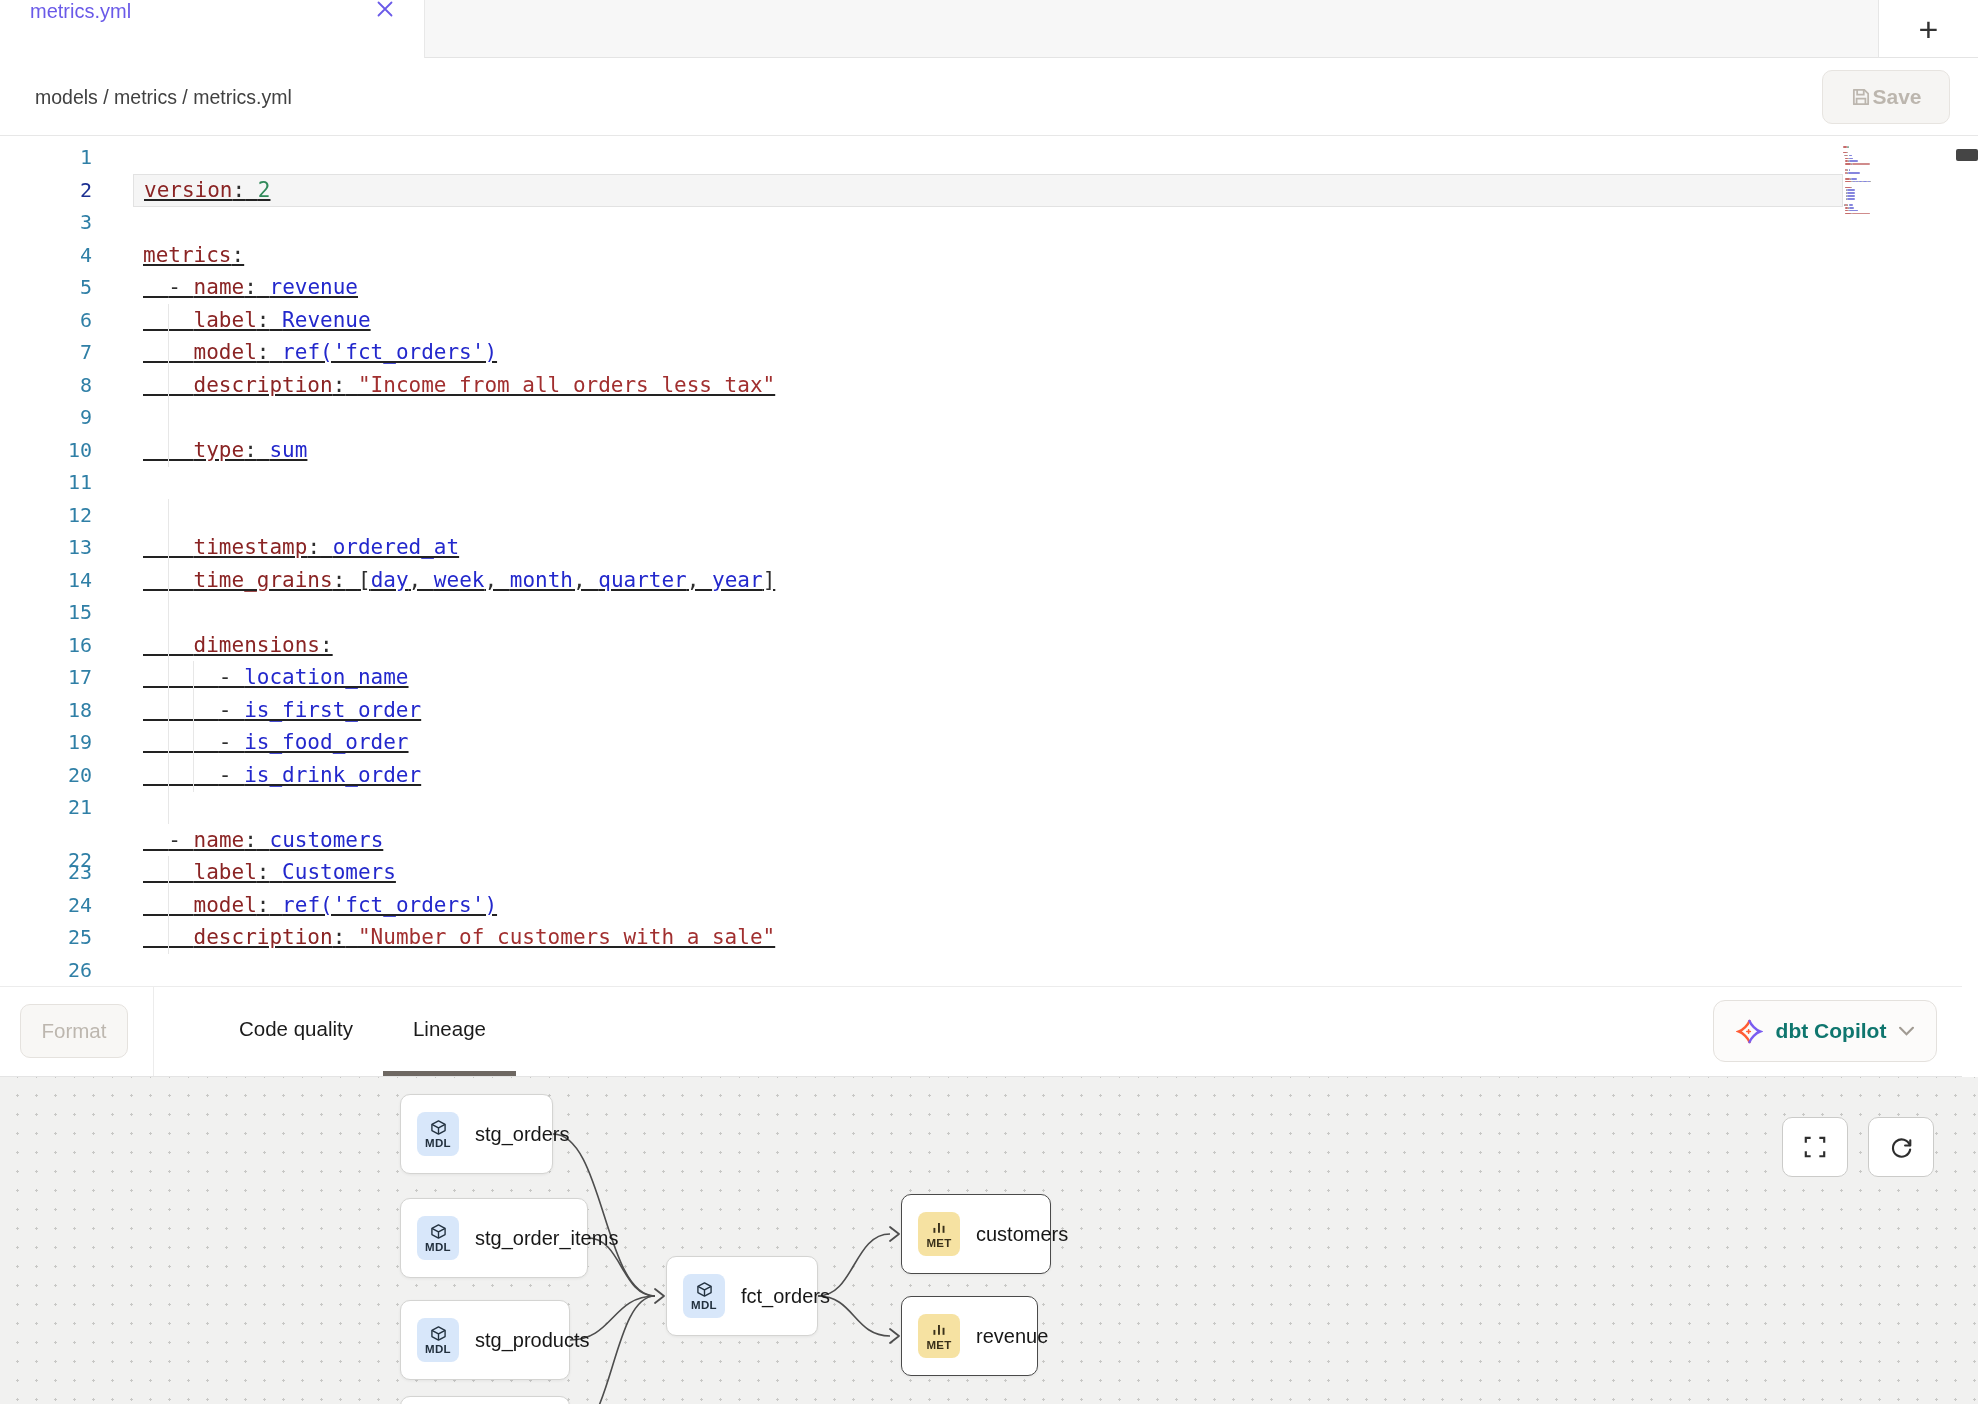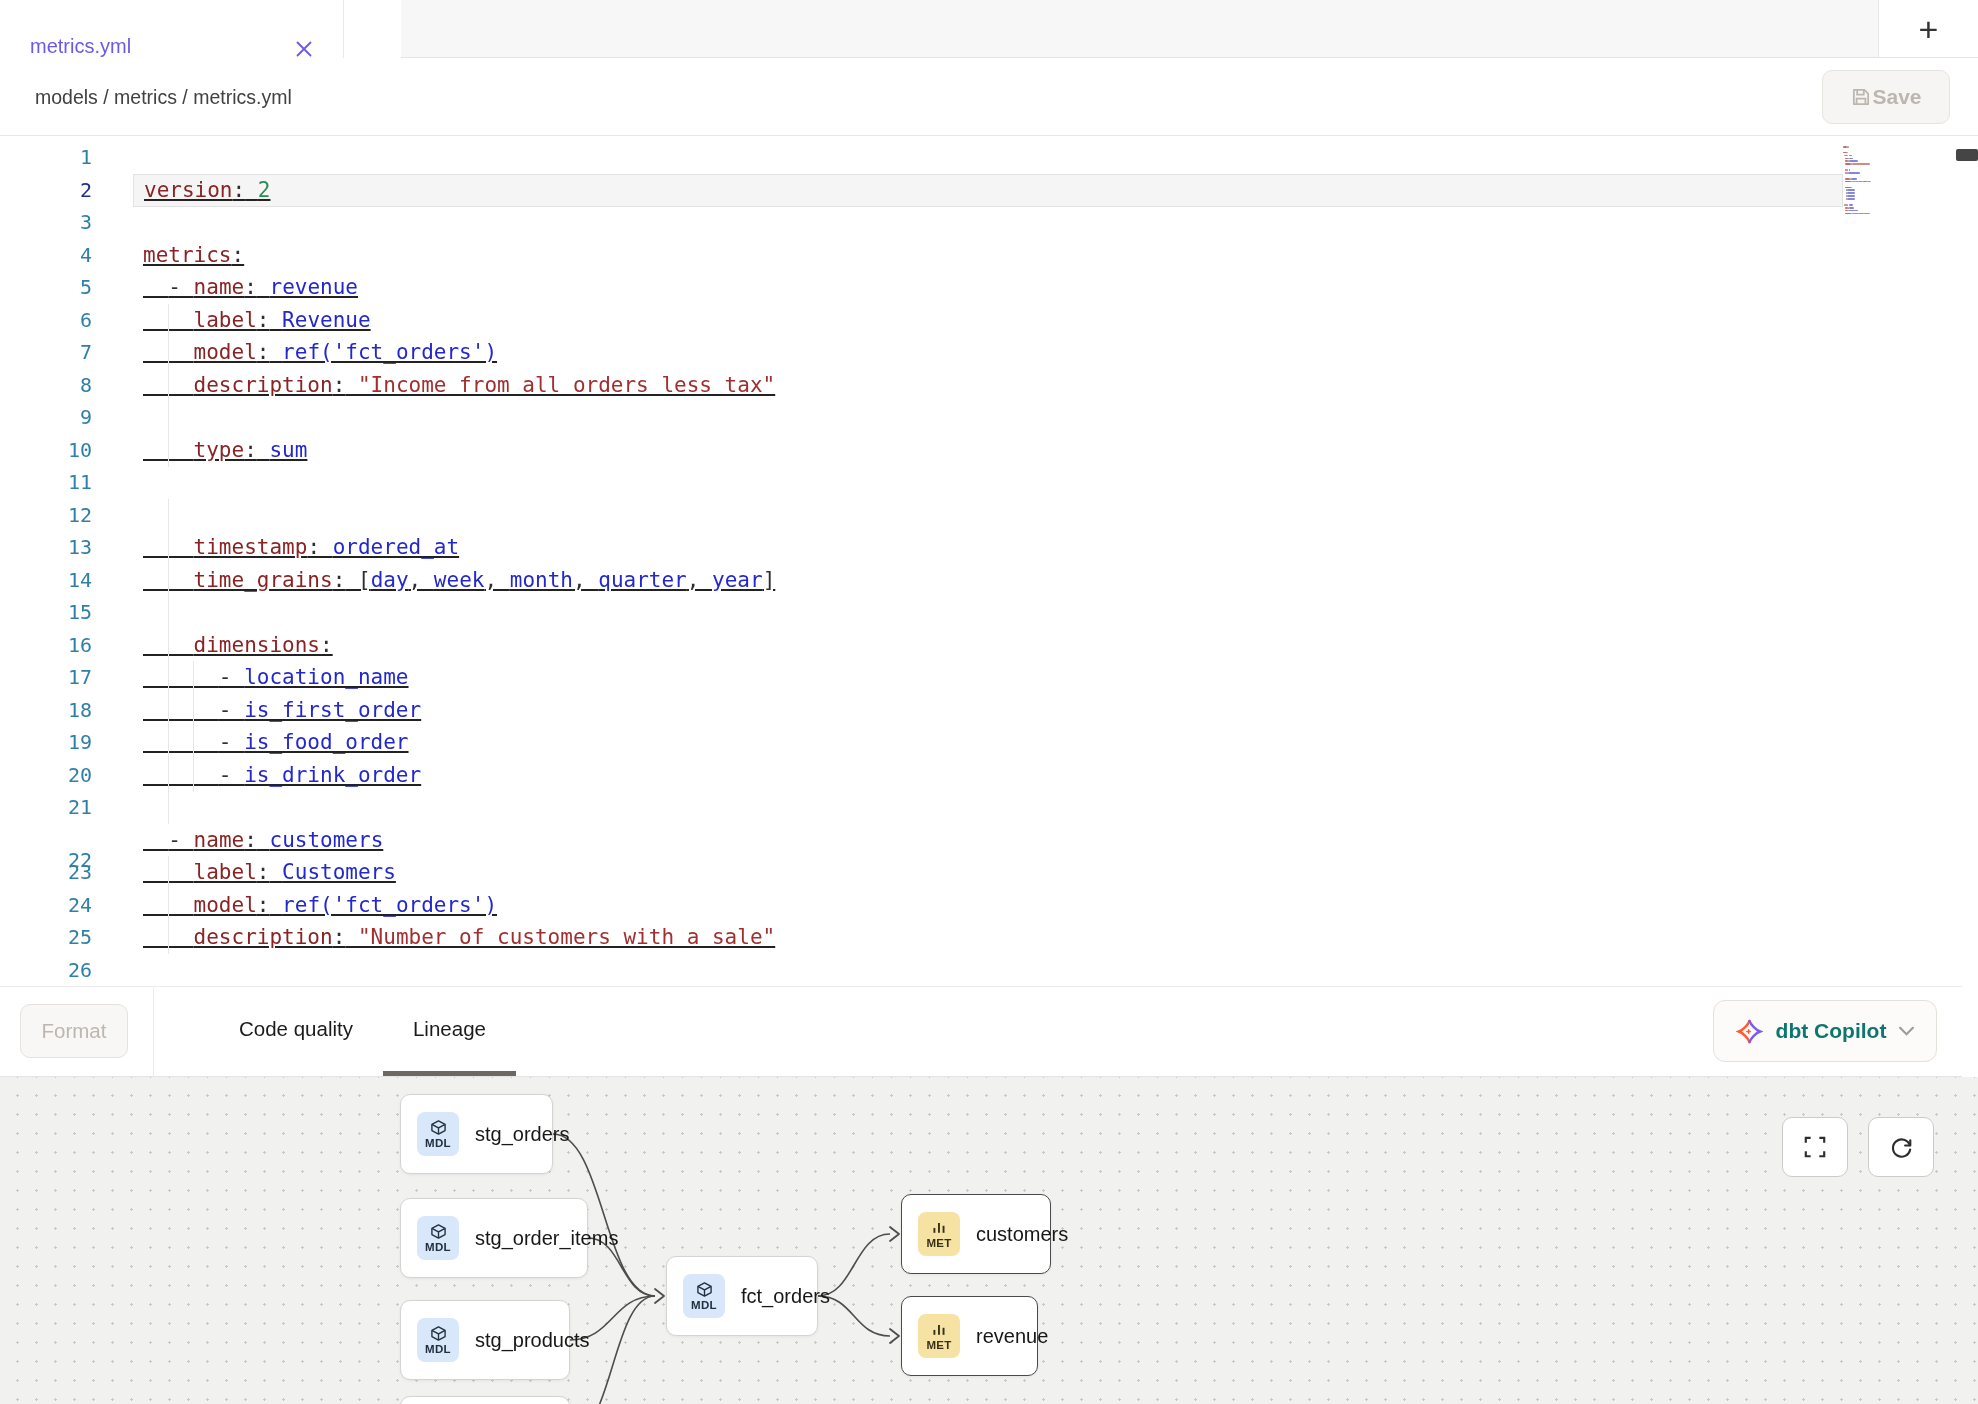--- a/index.html
+++ b/index.html
@@ -9,22 +9,22 @@
     background:#ffffff; font-family:"Liberation Sans", sans-serif; color:#222;
   }
   
   .tabstrip { position:absolute; top:0; left:0; right:0; height:58px; }
   .tabstrip-rest { position:absolute; left:401px; right:100px; top:0; height:58px;
     background:#f7f7f7; border-bottom:1px solid #e4e4e4; }
   .plus-zone { position:absolute; right:0; top:0; width:100px; height:58px; background:#fff;
     border-left:1px solid #e6e6e6; border-bottom:1px solid #e4e4e4;
     display:flex; align-items:center; justify-content:center; }
   .plus-glyph { font-size:34px; font-weight:300; color:#333; line-height:1; cursor:pointer; }
-  .active-tab { position:absolute; left:0; top:0; width:344px; height:58px; background:#fff;
-    border-right:1px solid #e8e8e8; display:flex; align-items:flex-end; justify-content:space-between;
+  .active-tab { position:absolute; left:0; top:0; width:425px; height:58px; background:#fff;
+    border-right:1px solid #e8e8e8; display:flex; align-items:flex-start; justify-content:space-between;
     padding:0 30px; }
   .active-tab .tab-label { color:#6a5ae8; font-size:20px; font-weight:500; }
   .tab-close { width:18px; height:18px; cursor:pointer; display:block; }
 
   
   .crumb-row { position:absolute; top:58px; left:0; right:0; height:78px; background:#fff;
     border-bottom:1px solid #e7e7e7; }
   .crumb { position:absolute; left:35px; top:50%; transform:translateY(-50%);
     font-size:19.5px; color:#414141; }
   .save-btn { position:absolute; right:28px; top:12px; width:128px; height:54px;

